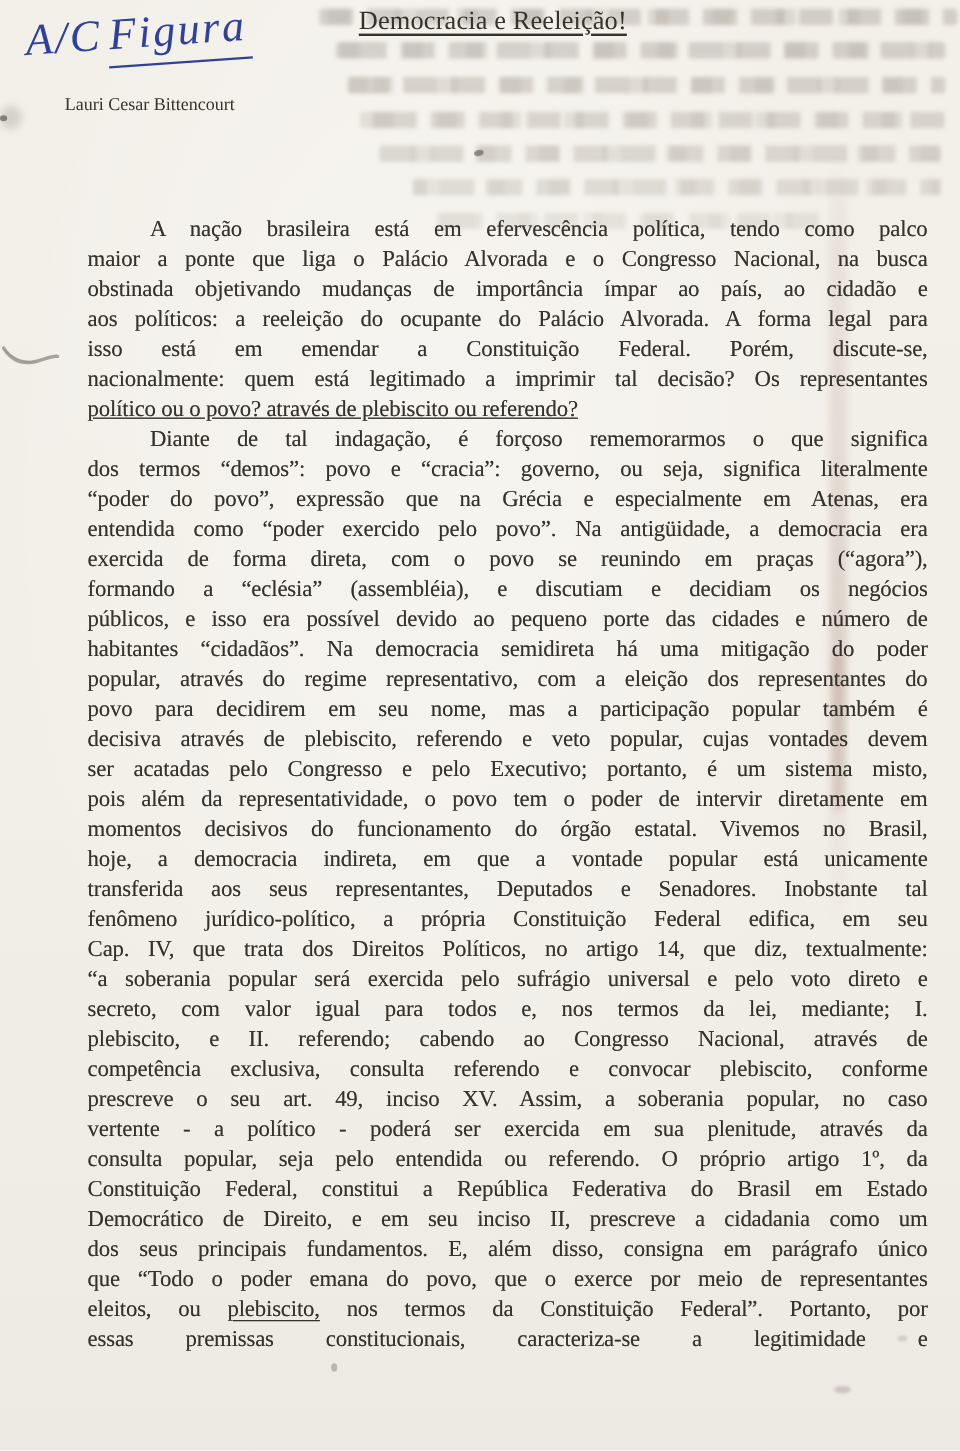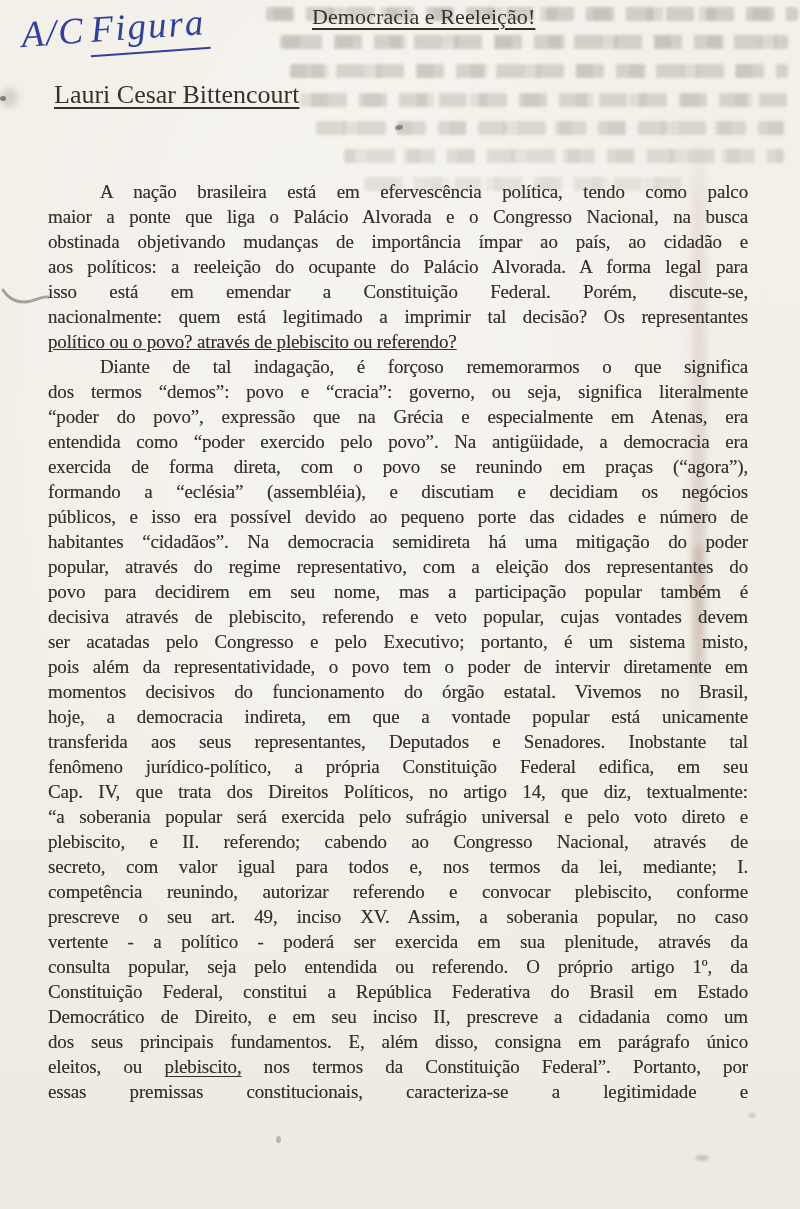--- a/index.html
+++ b/index.html
@@ -44,40 +44,40 @@
   .sp1{left:395px;top:125px;width:8px;height:5px;background:rgba(70,66,58,.55);transform:rotate(-12deg);}
   .sp2{left:0px;top:96px;width:6px;height:5px;background:rgba(70,68,62,.6);}
   .sp3{left:276px;top:1136px;width:5px;height:7px;background:rgba(110,104,96,.4);}
   .sp4{left:695px;top:1155px;width:14px;height:6px;background:rgba(140,125,115,.35);filter:blur(1.5px);}
   .sp5{left:748px;top:1113px;width:8px;height:5px;background:rgba(150,135,120,.3);filter:blur(1px);}
   .smudge-left{position:absolute;left:0;top:88px;width:18px;height:20px;
     background:rgba(110,105,100,.22);filter:blur(3px);border-radius:50%;}
   .pencil-mark{position:absolute;left:1px;top:283px;}
   
   .doc-title{
-    position:absolute;left:312px;top:4px;
+    position:absolute;left:299px;top:4px;
     font-size:22px;letter-spacing:.1px;
     text-decoration:underline;text-underline-offset:4px;text-decoration-thickness:1.5px;
   }
   .author{
     position:absolute;left:54px;top:80px;
-    font-size:26px;
-    text-decoration:underline;text-underline-offset:4px;text-decoration-thickness:1.5px;
+    font-size:15px;
+    text-underline-offset:4px;text-decoration-thickness:1.5px;
   }
   .annotation{
     position:absolute;left:20px;top:16px;
     font-style:italic;font-size:37px;line-height:1;
     transform:rotate(-4deg);transform-origin:left top;
     letter-spacing:2px;white-space:nowrap;
   }
   .annotation .ann-word{
     border-bottom:2.5px solid currentColor;padding:0 4px 5px 2px;margin-left:4px;
   }
   .body-text{
-    position:absolute;left:48px;top:179px;width:700px;
+    position:absolute;left:73px;top:179px;width:700px;
     font-size:19px;letter-spacing:-0.15px;
     text-shadow:0 0 .4px rgba(58,54,46,.55);
   }
   .line{
     height:25px;line-height:25px;white-space:nowrap;
     text-align:justify;text-align-last:justify;
   }
   .line.indent{padding-left:52px;}
   .line.flush{text-align-last:left;text-decoration:underline;}
   .line u{text-underline-offset:3px;text-decoration-thickness:1.4px;}
@@ -136,26 +136,27 @@
       <div class="line">povo para decidirem em seu nome, mas a  participação popular também é</div>
       <div class="line">decisiva através de plebiscito, referendo e veto popular, cujas vontades devem</div>
       <div class="line">ser acatadas pelo Congresso e pelo Executivo; portanto, é um sistema misto,</div>
       <div class="line">pois além da representatividade, o povo tem o poder de intervir diretamente em</div>
       <div class="line">momentos decisivos do funcionamento do órgão estatal. Vivemos no Brasil,</div>
       <div class="line">hoje, a democracia indireta, em que a vontade popular está unicamente</div>
       <div class="line">transferida aos seus representantes, Deputados e Senadores. Inobstante tal</div>
       <div class="line">fenômeno jurídico-político,  a própria Constituição Federal edifica, em seu</div>
       <div class="line">Cap. IV,  que trata dos Direitos Políticos, no artigo 14, que diz, textualmente:</div>
       <div class="line">“a soberania popular será exercida pelo sufrágio universal e pelo voto direto  e</div>
+      <div class="line">secreto,  com valor igual para todos e, nos termos da lei,  mediante; I.</div>
       <div class="line">plebiscito, e II. referendo; cabendo ao Congresso Nacional, através de</div>
-      <div class="line">secreto,  com valor igual para todos e, nos termos da lei,  mediante; I.</div>
-      <div class="line">competência reunindo, autorizar referendo e convocar plebiscito, conforme</div>
+      <div class="line">competência exclusiva, consulta referendo e convocar plebiscito, conforme</div>
       <div class="line">prescreve o seu art. 49, inciso XV. Assim, a soberania popular, no caso</div>
       <div class="line">vertente - a político - poderá ser exercida em sua  plenitude, através da</div>
       <div class="line">consulta popular, seja pelo entendida ou  referendo. O próprio artigo 1º, da</div>
       <div class="line">Constituição Federal, constitui a República Federativa do Brasil em Estado</div>
       <div class="line">Democrático de Direito, e em seu inciso II, prescreve a cidadania como um</div>
       <div class="line">dos seus principais fundamentos. E, além disso, consigna em parágrafo único</div>
+      <div class="line">que “Todo o poder emana do povo, que o exerce por meio de representantes</div>
       <div class="line">eleitos, ou <u>plebiscito,</u>  nos termos  da Constituição Federal”. Portanto, por</div>
       <div class="line">essas premissas constitucionais,  caracteriza-se a legitimidade e</div>
     </div>
 
 </div>
 
 </body></html>

